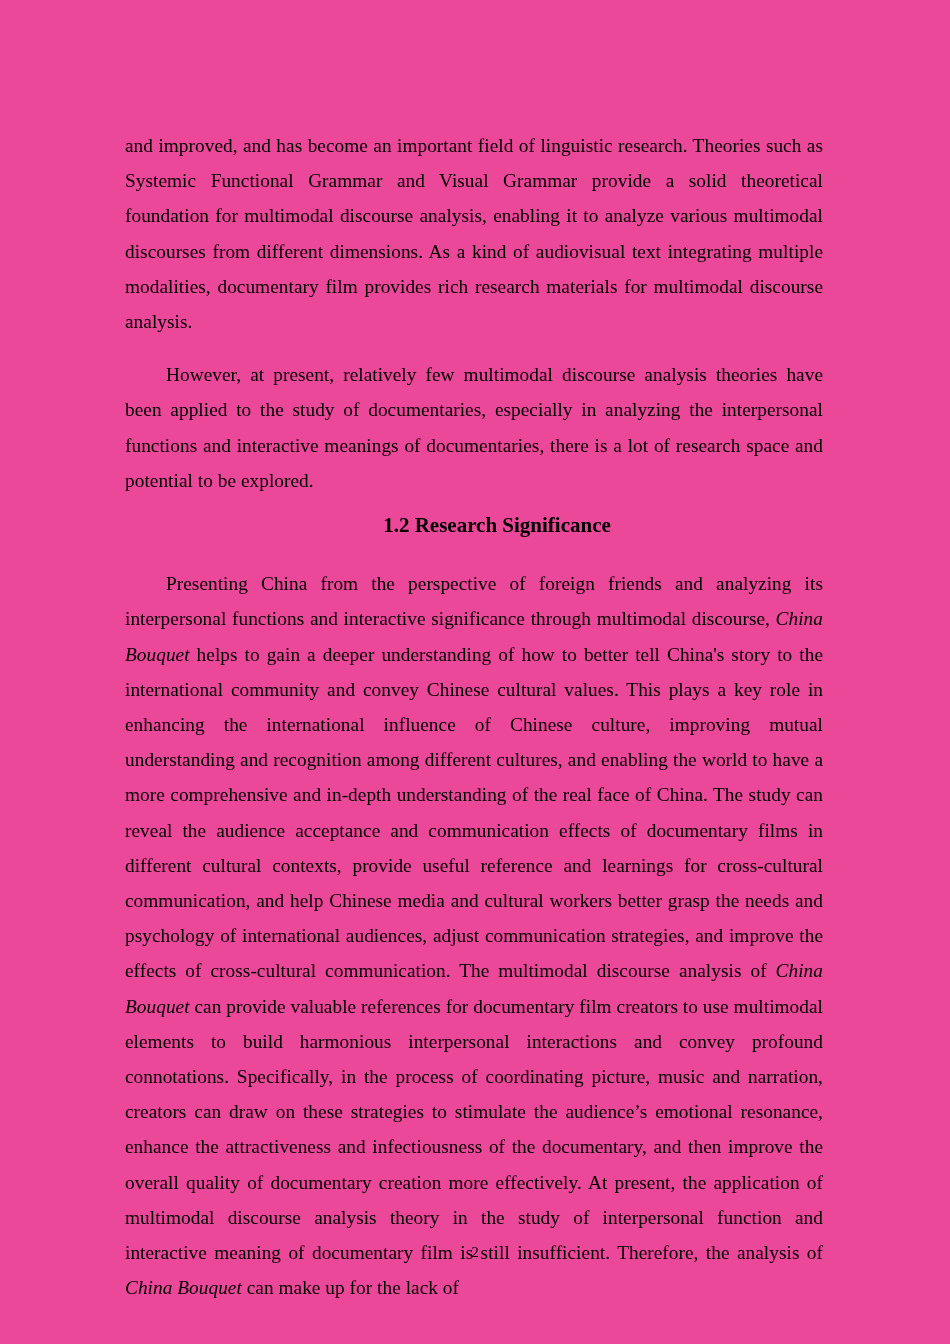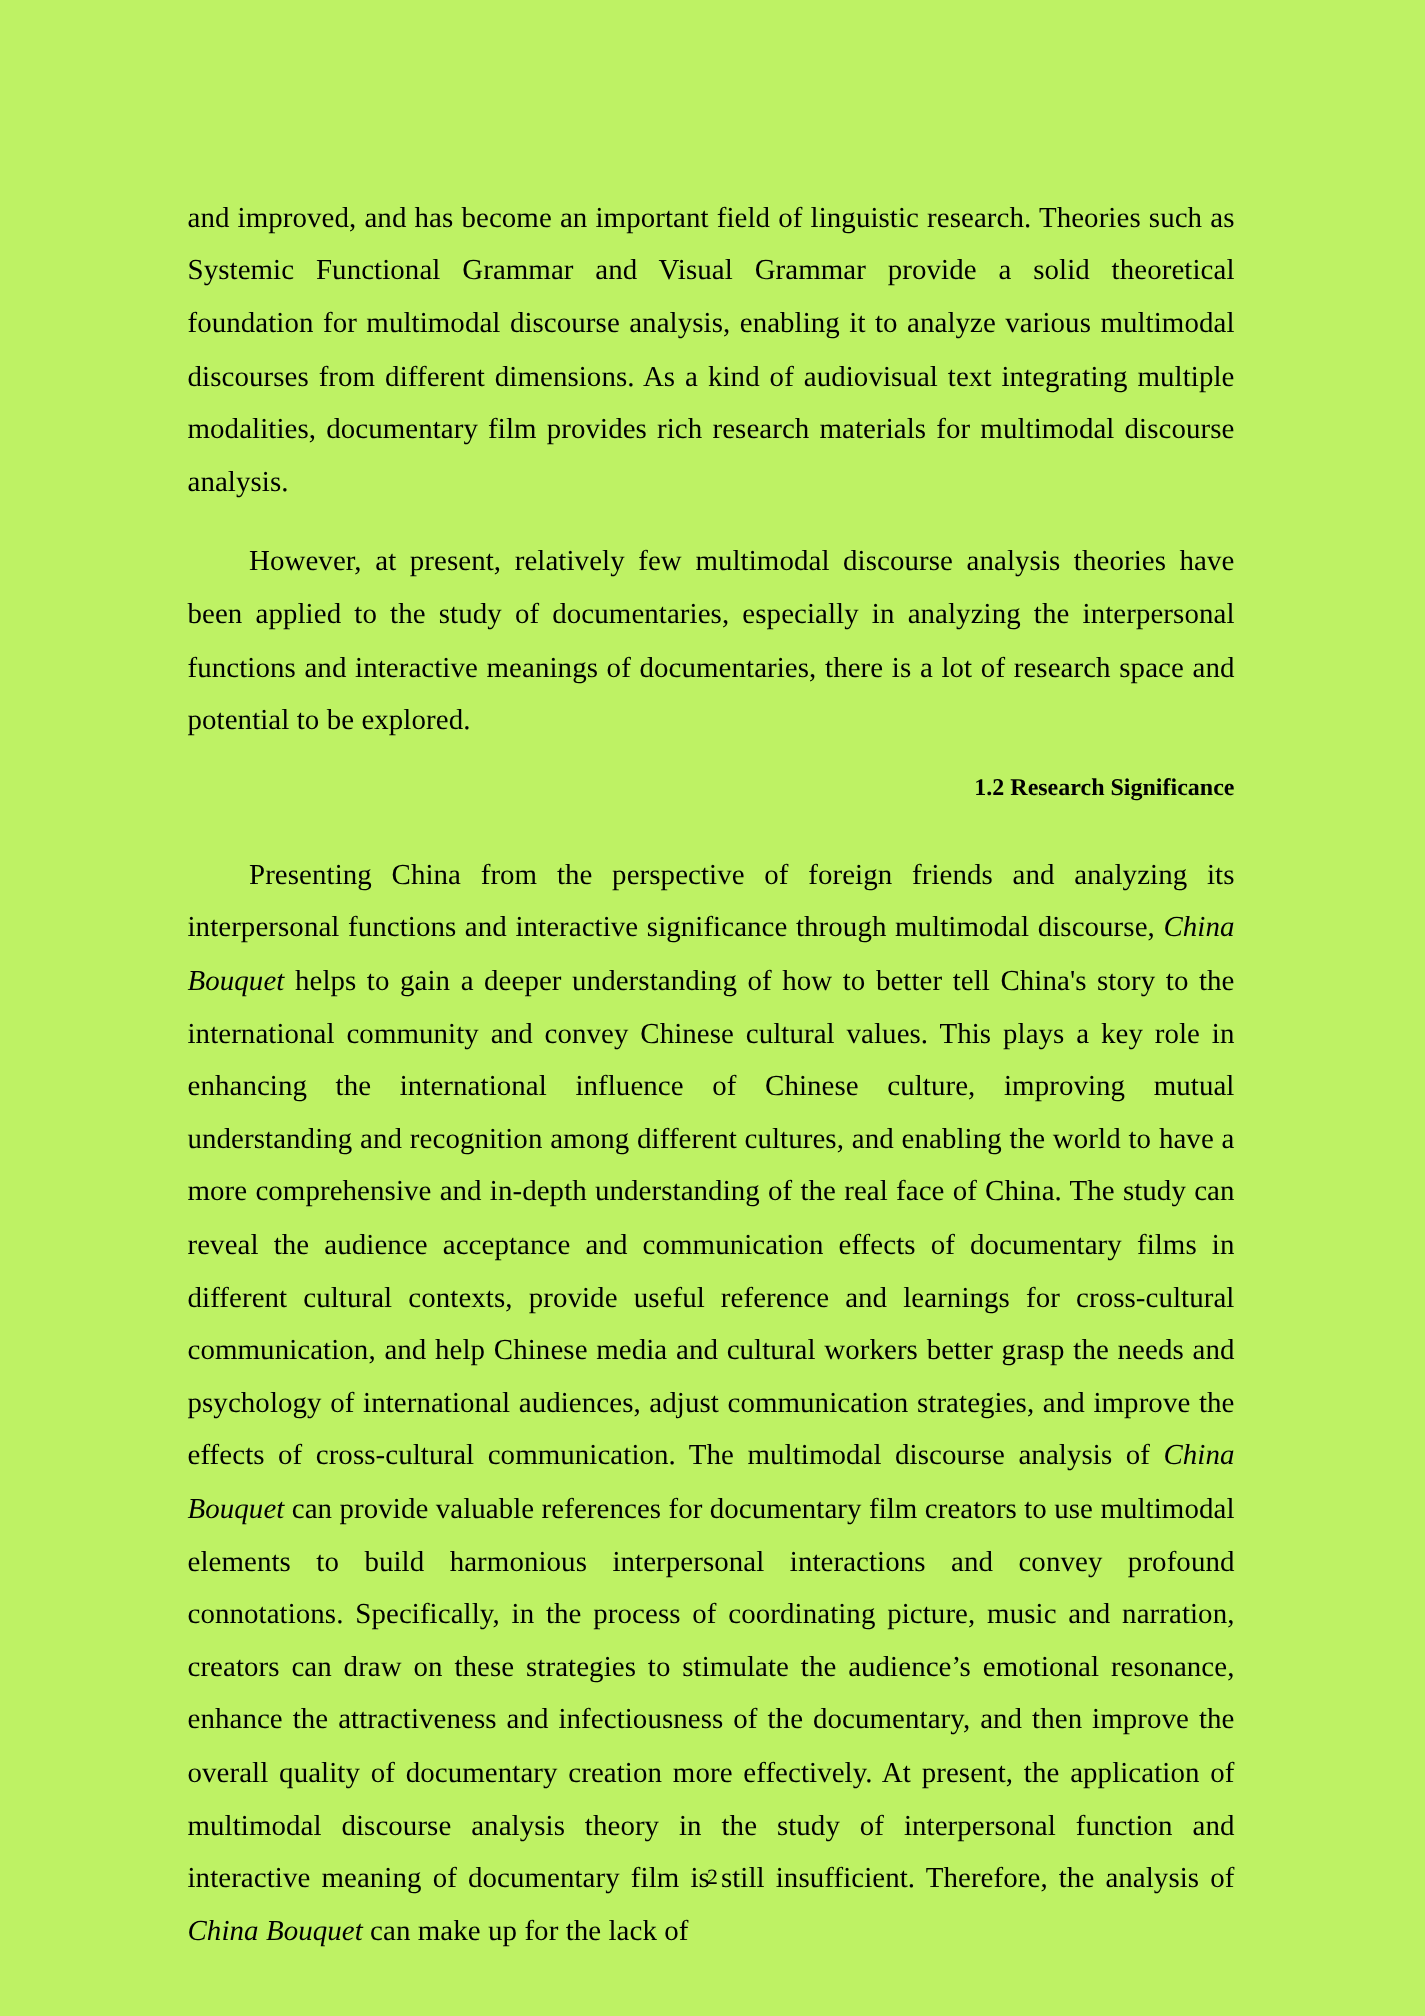--- a/index.html
+++ b/index.html
@@ -4,21 +4,21 @@
 <style>
   html, body {
     margin: 0;
     padding: 0;
     background: #ffffff;
   }
   .page {
     position: relative;
     width: 950px;
     height: 1344px;
-    background: #bef264;
+    background: #ec4899;
     margin: 0 auto;
     overflow: hidden;
     font-family: "Liberation Serif", "DejaVu Serif", serif;
     color: #000000;
     box-sizing: border-box;
   }
   .content {
     position: absolute;
     left: 125px;
     top: 128px;
@@ -35,24 +35,24 @@
     color: #000000;
     letter-spacing: 0.05px;
   }
   p.indent {
     text-indent: 41px;
     margin-top: 18px;
   }
   h2.section-heading {
     margin: 0;
     padding-left: 46px;
-    font-size: 16px;
+    font-size: 21px;
     line-height: 35.2px;
     font-weight: bold;
-    text-align: right;
+    text-align: center;
     color: #000000;
   }
   .spacer-heading-top {
     height: 10px;
   }
   .spacer-heading-bottom {
     height: 5px;
   }
   em.title-italic {
     font-style: italic;

